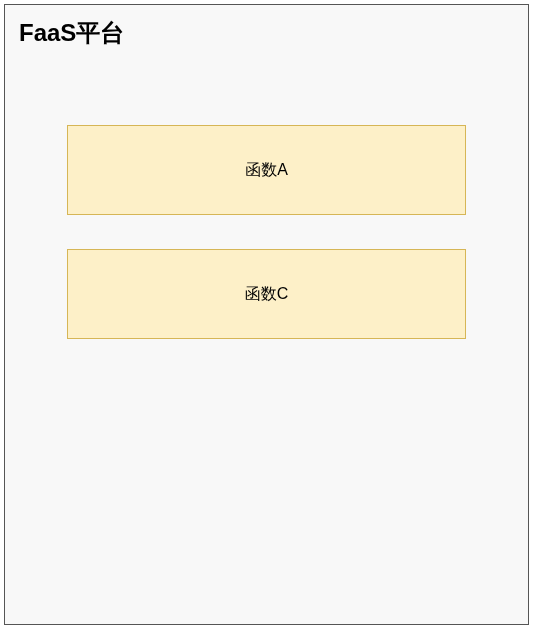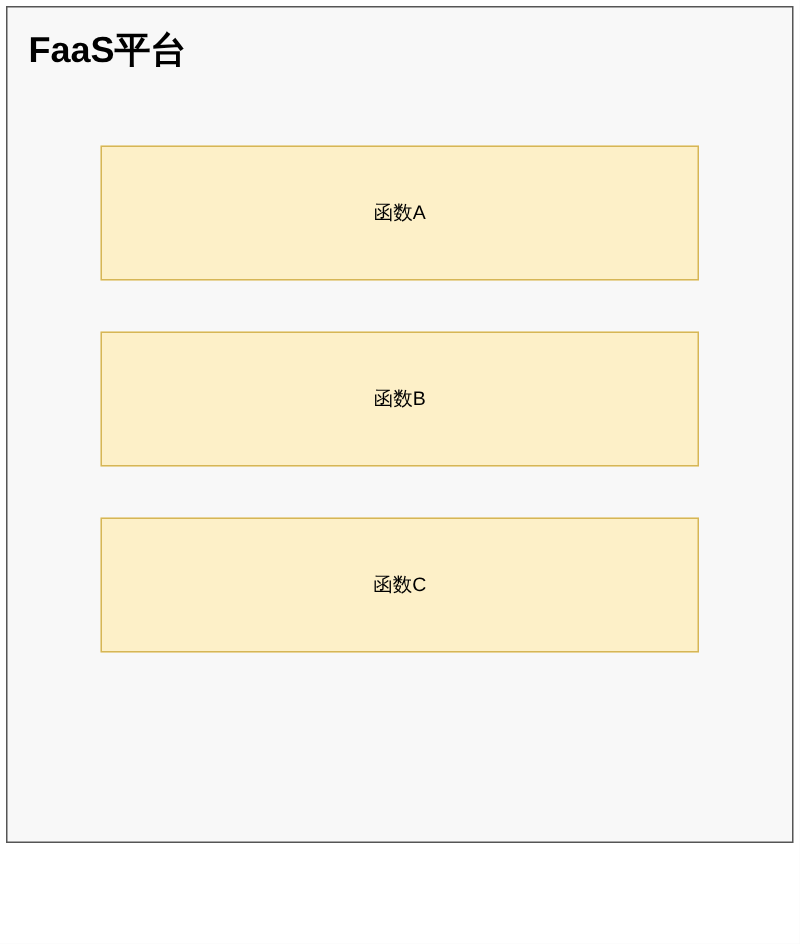--- a/index.html
+++ b/index.html
@@ -9,59 +9,57 @@
     }
     body {
       background: #ffffff;
       font-family: Arial, "Microsoft YaHei", sans-serif;
       width: 533px;
       height: 629px;
     }
     .container {
       margin: 4px;
       width: 525px;
-      height: 558px;
+      height: 621px;
       border: 1px solid #555;
       background: #f8f8f8;
       padding: 12px 14px 20px 14px;
       display: flex;
       flex-direction: column;
+      gap: 28px;
     }
     .title {
       font-size: 24px;
       font-weight: bold;
       color: #000;
       margin-bottom: 48px;
     }
     .items {
       display: flex;
       flex-direction: column;
       gap: 34px;
       padding: 0 48px;
     }
     .function-box {
       background: #fdf0c8;
       border: 1px solid #d6b656;
       height: 90px;
       display: flex;
       align-items: center;
       justify-content: center;
-      font-size: 13px;
+      font-size: 16px;
       color: #000;
     }
   </style>
 </head>
 <body>
 
 <div class="container">
   <div class="title">FaaS平台</div>
   <div class="items">
     <div class="function-box">
       <span>函数A</span>
     </div>
     <div class="function-box">
-      <span>函数B</span>
-    </div>
-    <div class="function-box">
       <span>函数C</span>
     </div>
   </div>
 </div>
 
 </body></html>

